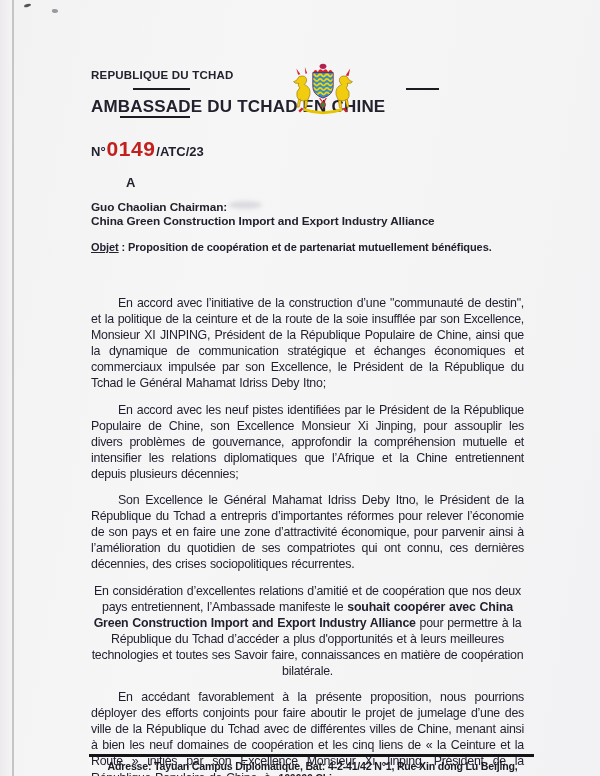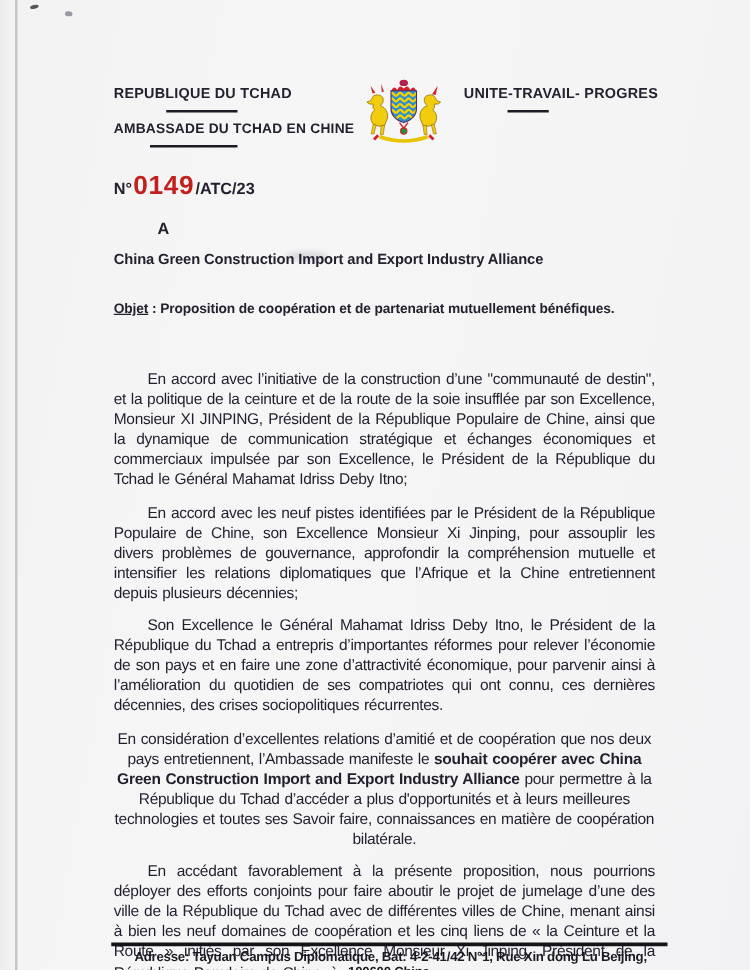--- a/index.html
+++ b/index.html
@@ -14,21 +14,21 @@
   }
   .scan-edge{position:absolute;left:12px;top:0;bottom:0;width:1.5px;background:#c6c4c6;}
   .scan-edge2{position:absolute;left:0;top:0;bottom:0;width:12px;background:linear-gradient(90deg,#eceaec,#f5f4f5);}
   .speck{position:absolute;background:#555;border-radius:50%;}
   .sp1{left:24px;top:4px;width:7px;height:3px;transform:rotate(-15deg);}
   .sp2{left:52px;top:9px;width:6px;height:4px;background:#9a98a0;border-radius:40% 60% 50% 50%;}
   .smudge{position:absolute;left:228px;top:201px;width:34px;height:8px;background:#b9b7c0;opacity:.45;filter:blur(2px);border-radius:50%;}
 
   
   .h-line1{position:absolute;left:91px;top:69px;font-size:11.5px;font-weight:bold;letter-spacing:.2px;}
-  .h-line2{position:absolute;left:91px;top:97px;font-size:11px;font-weight:bold;letter-spacing:.2px;}
+  .h-line2{position:absolute;left:91px;top:97px;font-size:17px;font-weight:bold;letter-spacing:.2px;}
   .motto{position:absolute;left:371px;top:69px;font-size:11.5px;font-weight:bold;letter-spacing:.2px;}
   .rule{position:absolute;height:1.8px;background:#1b1b24;}
   .r1{left:133px;top:88px;width:57px;}
   .r2{left:120px;top:116px;width:70px;}
   .r3{left:406px;top:88px;width:33px;}
   .emblem{position:absolute;left:289px;top:60px;width:68px;height:58px;}
 
   
   .refline{position:absolute;left:91px;top:137px;display:flex;align-items:baseline;}
   .ref-pre,.ref-suf{font-size:13px;font-weight:bold;}
@@ -110,31 +110,31 @@
         <path d="M17,68 l-3,14 4,0 3,-13 z M28,70 l-1,13 4,0 2,-13 z" stroke="#8a6600" stroke-width="0.8" fill="#f2cc0e"></path>
       </g>
 
       <path d="M54,66 l6,8 6,-8" fill="none" stroke-width="2" stroke="#d4202c"></path>
       <circle cx="60" cy="78" r="4.5" stroke="#d4202c" stroke-width="1.5" fill="#2e8b3a"></circle>
       <path d="M26,86 q34,12 68,0" fill="none" stroke="#e6c400" stroke-width="5"></path>
       <path d="M24,84 l-6,6 M96,84 l6,6" stroke-width="4" fill="none" stroke="#d4202c"></path>
     </svg>
   </div>
 
-  <div class="motto">UNITE-TRAVAIL- PROGRES</div>
   <div class="rule r3"></div>
 
   <div class="refline">
     <span class="ref-pre">N°</span>
       <span class="ref-num">0149</span>
       <span class="ref-suf">/ATC/23</span>
   </div>
 
   <div class="salut">A</div>
   <div class="recipient">
+    <div>Guo Chaolian Chairman:</div>
     <div>China Green Construction Import and Export Industry Alliance</div>
   </div>
 
   <div class="subject">
     <span class="lbl">Objet</span><span class="sep"> : </span><span class="txt">Proposition de coopération et de partenariat mutuellement bénéfiques.</span>
   </div>
 
   <div class="body">
     <p>En accord avec l’initiative de la construction d’une "communauté de destin", et la politique de la ceinture et de la route de la soie insufflée par son Excellence, Monsieur XI JINPING, Président de la République Populaire de Chine, ainsi que la dynamique de communication stratégique et échanges économiques et commerciaux impulsée par son Excellence, le Président de la République du Tchad le Général Mahamat Idriss Deby Itno;</p>
     <p>En accord avec les neuf pistes identifiées par le Président de la République Populaire de Chine, son Excellence Monsieur Xi Jinping, pour assouplir les divers problèmes de gouvernance, approfondir la compréhension mutuelle et intensifier les relations diplomatiques que l’Afrique et la Chine entretiennent depuis plusieurs décennies;</p>

